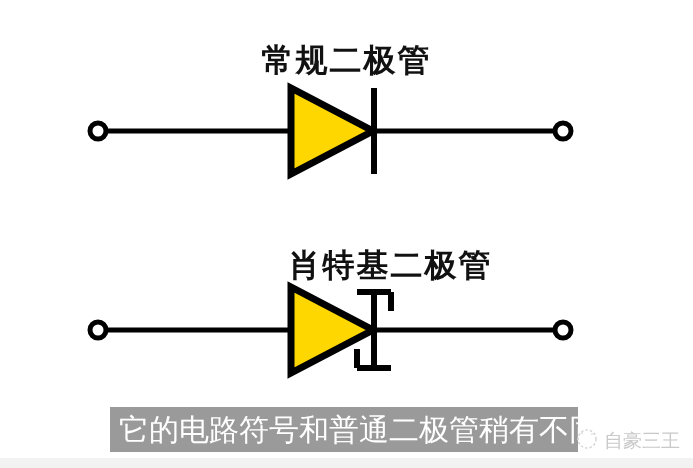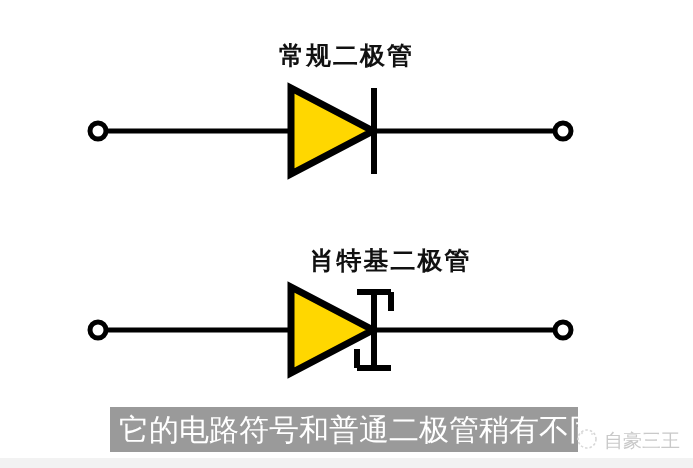--- a/index.html
+++ b/index.html
@@ -21,21 +21,21 @@
     width: 693px;
     height: 468px;
   }
 
   
   .diagram-title {
     position: absolute;
     left: 0;
     width: 693px;
     text-align: center;
-    font-size: 25px;
+    font-size: 32px;
     font-weight: bold;
     color: #111111;
     letter-spacing: 2px;
     font-family: "DejaVu Sans", "Liberation Sans", sans-serif;
     white-space: nowrap;
   }
   #title-standard { top: 39px; }
   #title-schottky { top: 244px; margin-left: 44px; }
 
   

